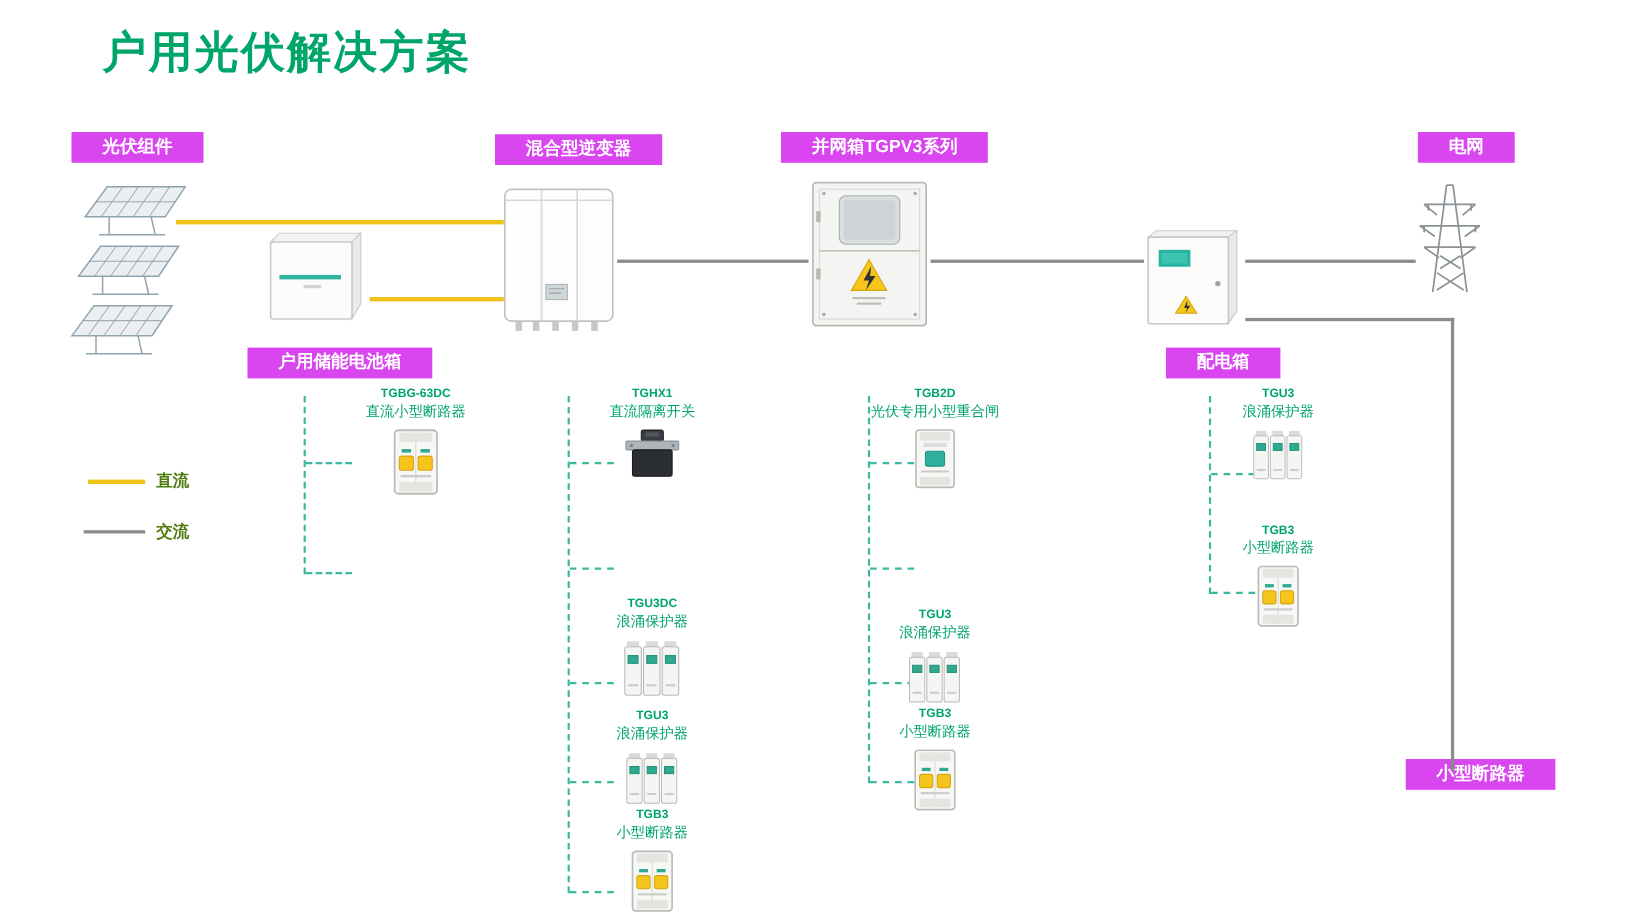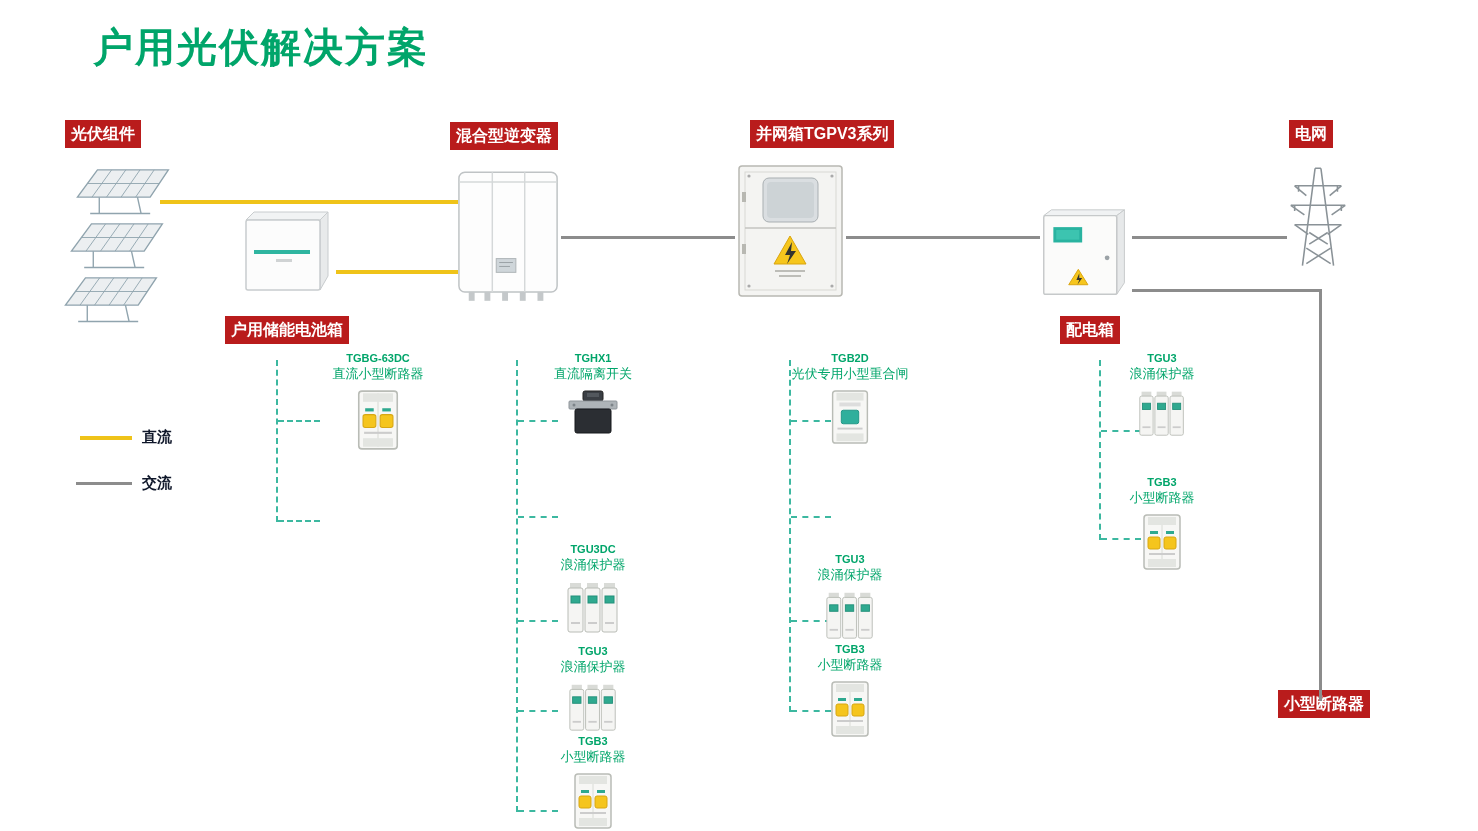--- a/index.html
+++ b/index.html
@@ -1,36 +1,36 @@
 <!DOCTYPE html>
 <html><head>
 <meta charset="utf-8">
 <style>
   html,body{margin:0;padding:0;background:#fff;}
   body{font-family:"Liberation Sans","DejaVu Sans",sans-serif;}
   #stage{position:relative;width:1478px;height:831px;background:#ffffff;overflow:hidden;}
 
   .title{position:absolute;left:93px;top:20px;font-size:40px;font-weight:900;color:#00a56a;letter-spacing:2px;}
 
-  .tag{position:absolute;background:#b91c1c;color:#ffffff;font-size:16px;font-weight:700;
-       padding:4px 6px;line-height:20px;white-space:nowrap;}
+  .tag{position:absolute;background:#d946ef;color:#ffffff;font-size:16px;font-weight:700;
+       padding:4px 28px;line-height:20px;white-space:nowrap;}
 
   .hline{position:absolute;}
   .dc{height:4px;background:#efc319;}
   .ac{height:3px;background:#8c8c8c;}
   .vac{position:absolute;width:3px;background:#8c8c8c;}
 
   .dash-v{position:absolute;width:0;border-left:2px dashed #3cb8a0;}
   .dash-h{position:absolute;height:0;border-top:2px dashed #3cb8a0;}
 
   .product{position:absolute;display:flex;flex-direction:column;align-items:center;text-align:center;}
   .p-model{font-size:11px;font-weight:700;color:#00a56a;line-height:1.25;}
   .p-desc{font-size:13px;font-weight:400;color:#00a56a;line-height:1.3;margin-bottom:6px;}
 
-  .legend-label{position:absolute;font-size:15px;font-weight:700;color:#0f172a;}
+  .legend-label{position:absolute;font-size:15px;font-weight:700;color:#4d7c0f;}
 
   .dev{position:absolute;}
 </style>
 </head>
 <body>
 
 <svg width="0" height="0" style="position:absolute" aria-hidden="true">
   <defs>
     <symbol id="sym-panels" viewBox="0 0 110 60">
       <g stroke="#90a4ae" stroke-width="1.5" fill="#eceff1">
@@ -188,21 +188,21 @@
     </symbol>
   </defs>
 </svg>
 
 <div id="stage">
 
   <div class="title">户用光伏解决方案</div>
 
   <div class="tag" style="left:65px;top:120px">光伏组件</div>
   <div class="tag" style="left:450px;top:122px">混合型逆变器</div>
-  <div class="tag" style="left:750px;top:120px">并网箱TGPV3系列</div>
+  <div class="tag" style="left:710px;top:120px">并网箱TGPV3系列</div>
   <div class="tag" style="left:1289px;top:120px">电网</div>
   <div class="tag" style="left:225px;top:316px">户用储能电池箱</div>
   <div class="tag" style="left:1060px;top:316px">配电箱</div>
   <div class="tag" style="left:1278px;top:690px">小型断路器</div>
 
   <div class="hline dc" style="left:160px;top:200px;width:298px"></div>
   <div class="hline dc" style="left:336px;top:270px;width:122px"></div>
   <div class="hline ac" style="left:561px;top:236px;width:174px"></div>
   <div class="hline ac" style="left:846px;top:236px;width:194px"></div>
   <div class="hline ac" style="left:1132px;top:236px;width:155px"></div>

